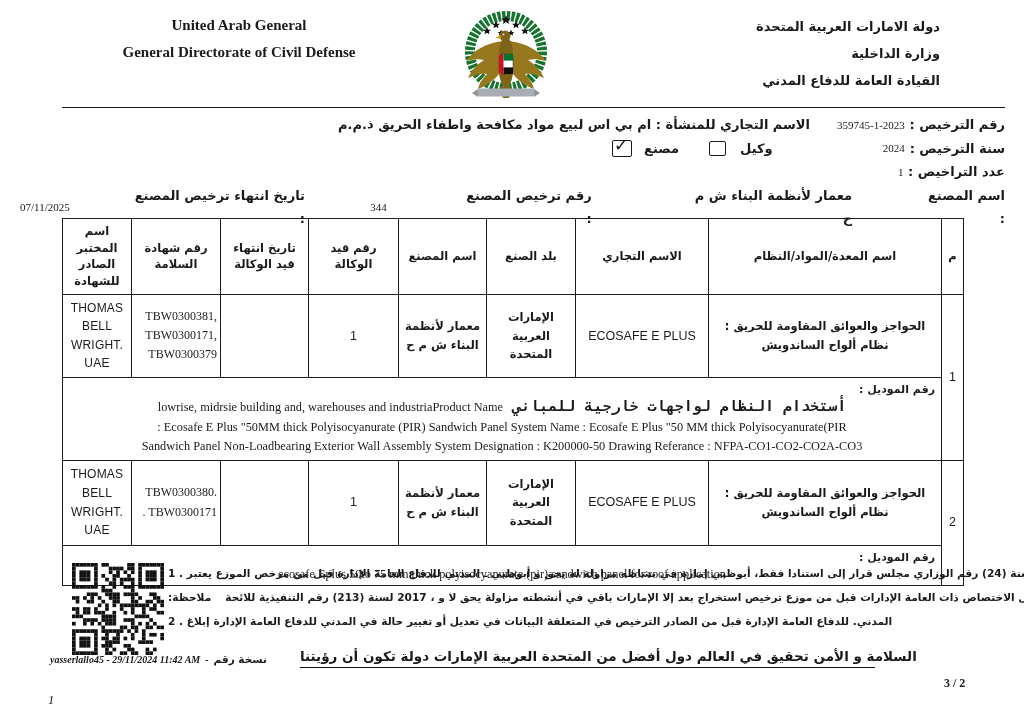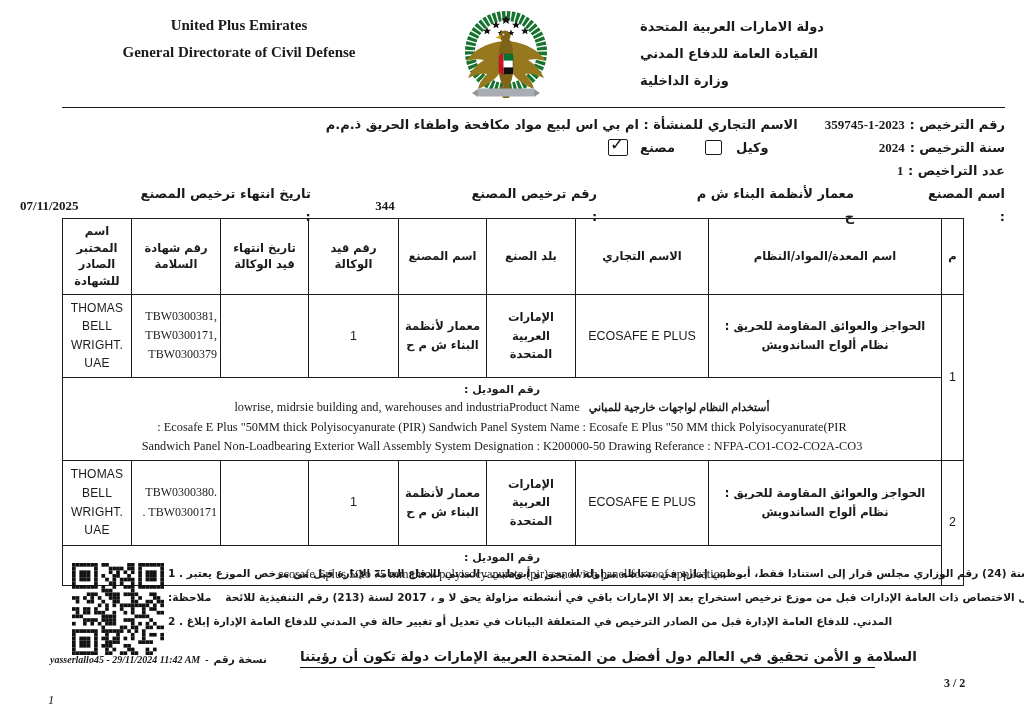--- a/index.html
+++ b/index.html
@@ -7,51 +7,51 @@
   .page {
     position:relative; width:1024px; height:724px; background:#ffffff;
     font-family:"Liberation Serif", serif; color:#1a1a1a; overflow:hidden;
   }
   .ar { font-family:"DejaVu Sans", sans-serif; font-weight:700; }
   .en-serif { font-family:"Liberation Serif", serif; }
 
   
   .hdr-en { position:absolute; left:80px; top:12px; width:318px; text-align:center;
             font-weight:700; font-size:15px; line-height:26.5px; }
-  .hdr-ar { position:absolute; left:640px; top:13px; width:300px; text-align:left;
+  .hdr-ar { position:absolute; left:640px; top:13px; width:300px; text-align:right;
             font-size:13px; line-height:27px; }
   .emblem { position:absolute; left:456px; top:5px; width:100px; height:100px; }
   .hdr-rule { position:absolute; left:62px; top:107px; width:943px; height:0; border-top:1.6px solid #1a1a1a; }
 
   
   .lic { position:absolute; left:20px; top:113px; width:985px; direction:rtl; font-size:13px; }
   .lic-line { line-height:23px; text-align:right; }
   .lic-row { display:flex; direction:rtl; align-items:center; line-height:23px; }
-  .num { direction:ltr; unicode-bidi:isolate; font-family:"Liberation Serif", serif; font-weight:700; font-size:13px; }
+  .num { direction:ltr; unicode-bidi:isolate; font-family:"Liberation Serif", serif; font-weight:400; font-size:11px; }
   .chk { display:inline-block; width:17px; height:15px; border:1.7px solid #1a1a1a; border-radius:2px;
          position:relative; background:#fff; }
   .chk .tick { position:absolute; left:1px; top:-7px; font-size:17px; font-weight:700;
                font-family:"DejaVu Sans", sans-serif; color:#111; }
 
   
   table.main { position:absolute; left:62px; top:218px; width:901px; border-collapse:collapse;
                table-layout:fixed; direction:rtl; }
   table.main td, table.main th { border:1.7px solid #1c1c1c; vertical-align:middle;
                text-align:center; padding:4px 3px; overflow:hidden; }
   th { font-family:"DejaVu Sans", sans-serif; font-weight:700; font-size:11.5px; line-height:1.45; }
   .row-h { height:40px; }
   .cell-ar { font-family:"DejaVu Sans", sans-serif; font-weight:700; font-size:11.5px; line-height:1.6; }
   .cell-en { font-family:Liberation Sans, sans-serif; font-size:12.5px; line-height:1.5;margin-left:40px; }
   .lab-cell { font-size:12px; line-height:1.55; letter-spacing:.2px; }
   .cert-line { font-size:12px; line-height:1.6; direction:ltr;text-align:right; }
   .model-cell { vertical-align:top !important; padding:3px 6px !important; }
-  .model-label { font-family:"DejaVu Sans", sans-serif; font-weight:700;
+  .model-label { text-align:right; font-family:"DejaVu Sans", sans-serif; font-weight:700;
                  font-size:11px; line-height:17px; direction:rtl; }
   .model-line { direction:ltr; text-align:center; font-size:12.3px; line-height:19.5px; white-space:nowrap; }
-  .model-line .ar-part { font-family:Liberation Sans, sans-serif; font-weight:700; font-size:11px; margin-left:6px; }
+  .model-line .ar-part { font-family:Liberation Mono, monospace; font-weight:700; font-size:15px; margin-left:6px; }
 
   
   .notes { position:absolute; left:168px; top:561px; width:845px; direction:ltr;
            font-family:"DejaVu Sans", sans-serif; font-weight:700; font-size:10.6px; }
   .note-line { line-height:24px; white-space:nowrap; }
   .note-label { margin-right:14px; }
   .mirror span { unicode-bidi:isolate; }
 
   
   .qr { position:absolute; left:72px; top:563px; width:92px; height:92px; }
@@ -68,21 +68,21 @@
             font-family:"DejaVu Sans", sans-serif; font-weight:700; font-size:10.8px; white-space:nowrap; }
   .pageno { position:absolute; left:944px; top:676px; font-weight:700; font-size:12px;
             font-family:"Liberation Serif", serif; }
 </style>
 </head>
 <body>
 
 <div class="page">
 
   <div class="hdr-en">
-    <div>United Plus Emirates</div>
+    <div>United Arab General</div>
     <div>General Directorate of Civil Defense</div>
   </div>
 
   <div class="emblem">
     <svg viewBox="0 0 100 100" width="100" height="100">
       <circle cx="50" cy="47" r="36" fill="#ffffff" stroke="#17742e" stroke-width="10" stroke-dasharray="3.2 1.4"></circle>
       <g fill="#111111">
         <g transform="translate(50,15) scale(1.2)">
             <path d="M0,-4 L1.18,-1.24 4,-1.24 1.9,0.5 2.47,3.24 0,1.7 -2.47,3.24 -1.9,0.5 -4,-1.24 -1.18,-1.24 Z"></path>
           </g>
@@ -123,22 +123,22 @@
       </g>
 
       <path d="M22,84 L16,88 L22,92 Z" fill="#8e949a"></path>
       <path d="M78,84 L84,88 L78,92 Z" fill="#8e949a"></path>
       <rect x="22" y="83.5" width="56" height="8" rx="1.5" fill="#a7adb3"></rect>
     </svg>
   </div>
 
   <div class="hdr-ar ar">
     <div>دولة الامارات العربية المتحدة</div>
+    <div>وزارة الداخلية</div>
     <div>القيادة العامة للدفاع المدني</div>
-    <div>وزارة الداخلية</div>
   </div>
 
   <div class="hdr-rule"></div>
 
   <div class="lic ar">
     <div class="lic-line">
       <span>رقم الترخيص :</span>
       <span class="num">359745-1-2023</span>
       <span style="display:inline-block; width:18px;"></span>
       <span>الاسم التجاري للمنشأة :</span>

